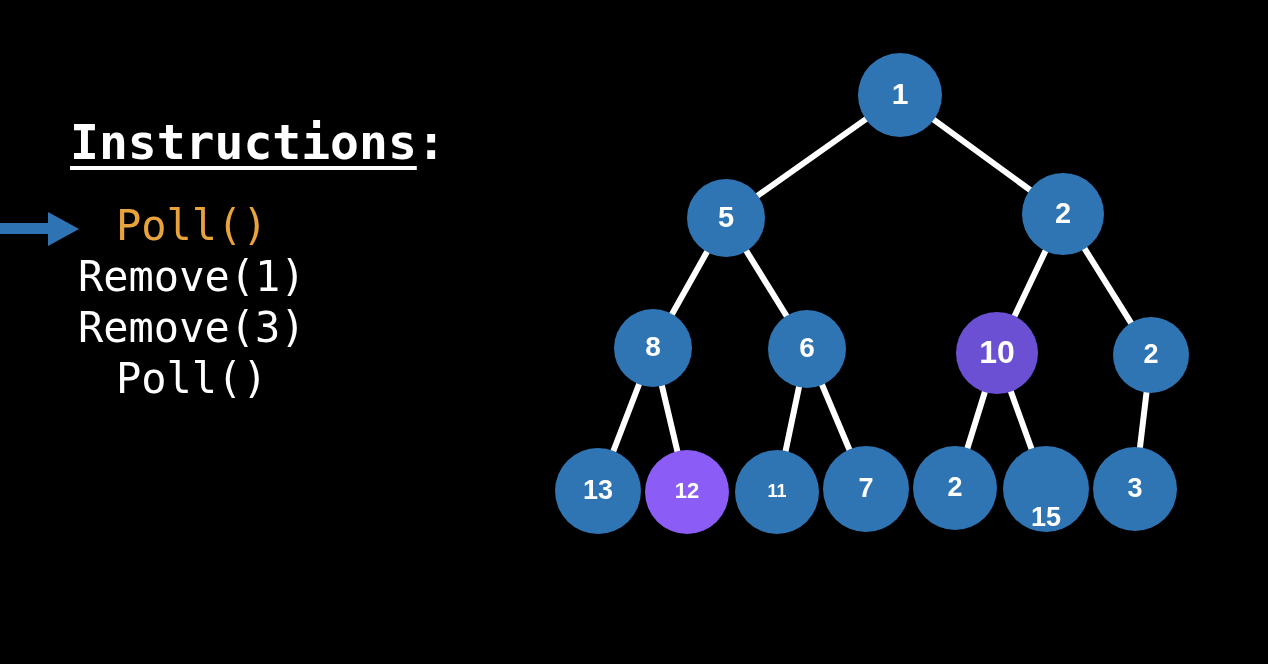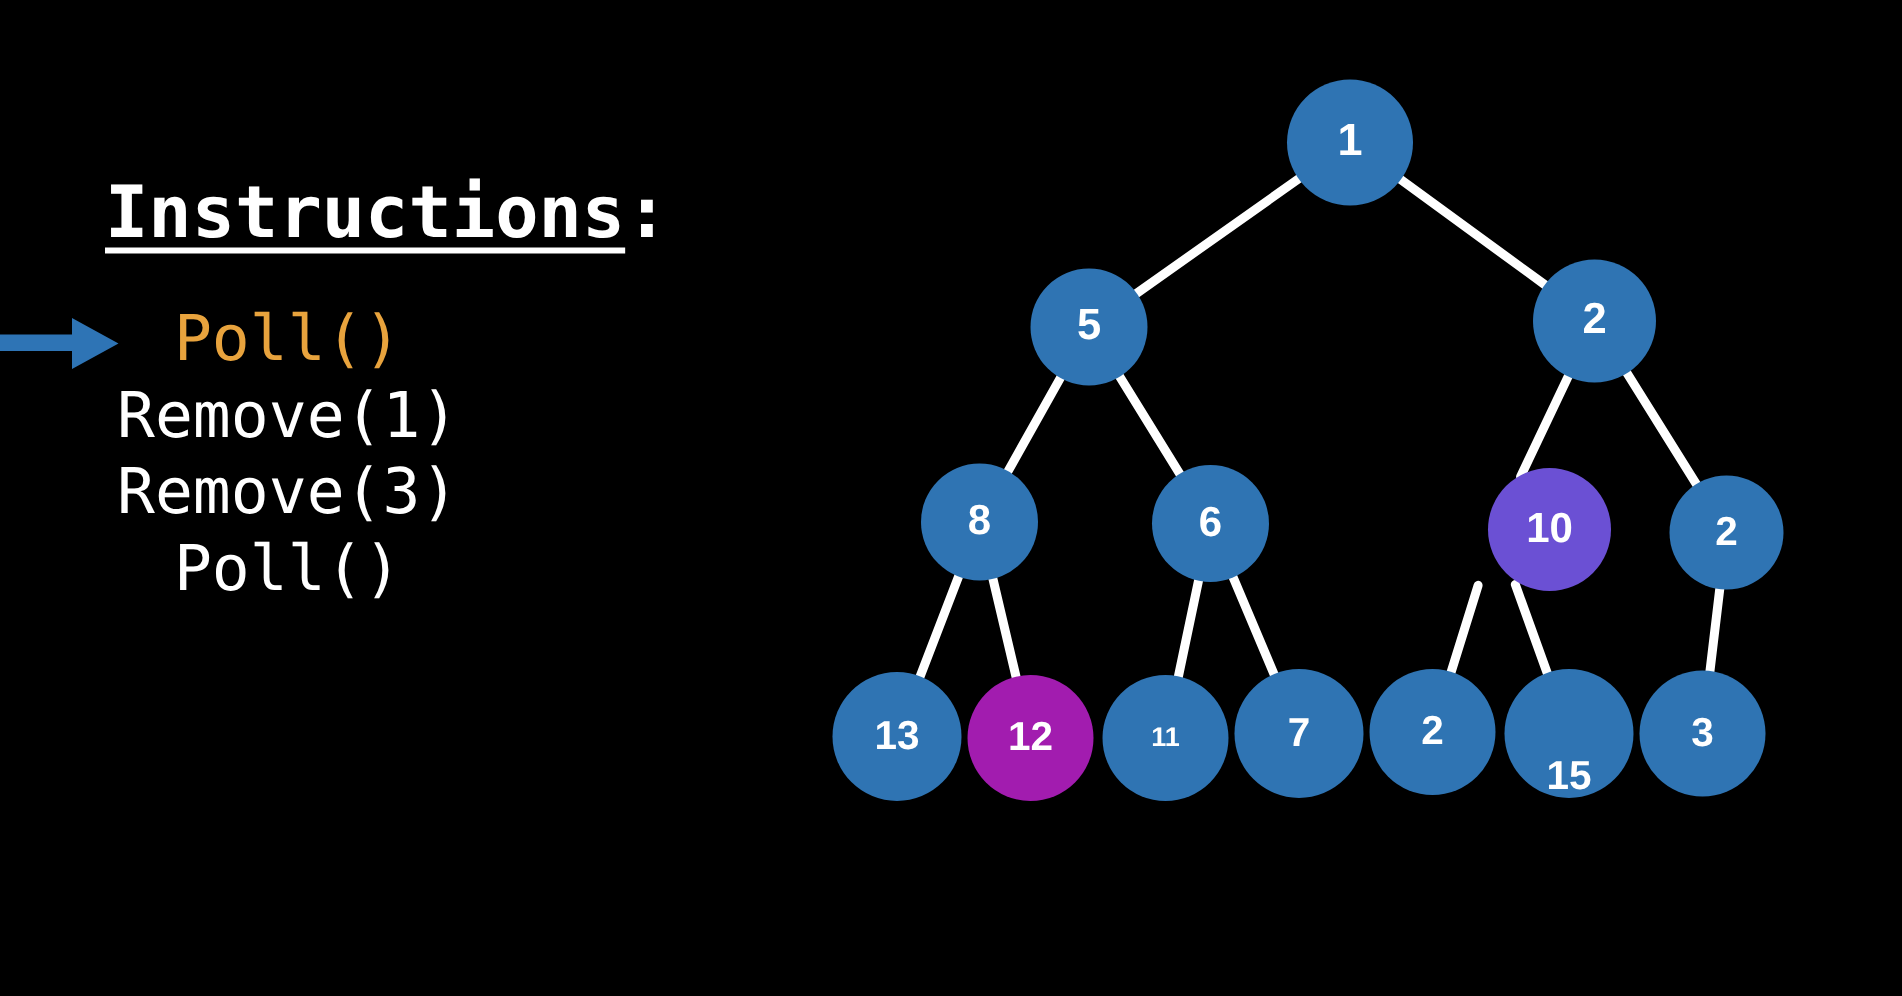--- a/index.html
+++ b/index.html
@@ -150,30 +150,30 @@
       </div>
       <div class="tree-node" style="left: 1022px; top: 173px; width: 82px; height: 82px; background: rgb(47, 116, 179); color: rgb(255, 255, 255); font-size: 29px;">
         <span class="node-value">2</span>
       </div>
       <div class="tree-node" style="left: 614px; top: 309px; width: 78px; height: 78px; background: rgb(47, 116, 179); color: rgb(255, 255, 255); font-size: 28px;">
         <span class="node-value">8</span>
       </div>
       <div class="tree-node" style="left: 768px; top: 310px; width: 78px; height: 78px; background: rgb(47, 116, 179); color: rgb(255, 255, 255); font-size: 28px;">
         <span class="node-value">6</span>
       </div>
-      <div class="tree-node" style="left: 992px; top: 312px; width: 82px; height: 82px; background: rgb(107, 80, 212); color: rgb(255, 255, 255); font-size: 28px;">
+      <div class="tree-node" style="left: 956px; top: 312px; width: 82px; height: 82px; background: rgb(107, 80, 212); color: rgb(255, 255, 255); font-size: 32px;">
         <span class="node-value">10</span>
       </div>
       <div class="tree-node" style="left: 1113px; top: 317px; width: 76px; height: 76px; background: rgb(47, 116, 179); color: rgb(255, 255, 255); font-size: 27px;">
         <span class="node-value">2</span>
       </div>
       <div class="tree-node" style="left: 555px; top: 448px; width: 86px; height: 86px; background: rgb(47, 116, 179); color: rgb(255, 255, 255); font-size: 27px;">
         <span class="node-value">13</span>
       </div>
-      <div class="tree-node" style="left: 645px; top: 450px; width: 84px; height: 84px; background: #a21caf; color: rgb(255, 255, 255); font-size: 27px;">
+      <div class="tree-node" style="left: 645px; top: 450px; width: 84px; height: 84px; background: #8b5cf6; color: rgb(255, 255, 255); font-size: 22px;">
         <span class="node-value">12</span>
       </div>
       <div class="tree-node" style="left: 735px; top: 450px; width: 84px; height: 84px; background: rgb(47, 116, 179); color: rgb(255, 255, 255); font-size: 18px;">
         <span class="node-value">11</span>
       </div>
       <div class="tree-node" style="left: 823px; top: 446px; width: 86px; height: 86px; background: rgb(47, 116, 179); color: rgb(255, 255, 255); font-size: 27px;">
         <span class="node-value">7</span>
       </div>
       <div class="tree-node" style="left: 913px; top: 446px; width: 84px; height: 84px; background: rgb(47, 116, 179); color: rgb(255, 255, 255); font-size: 27px;">
         <span class="node-value">2</span>

